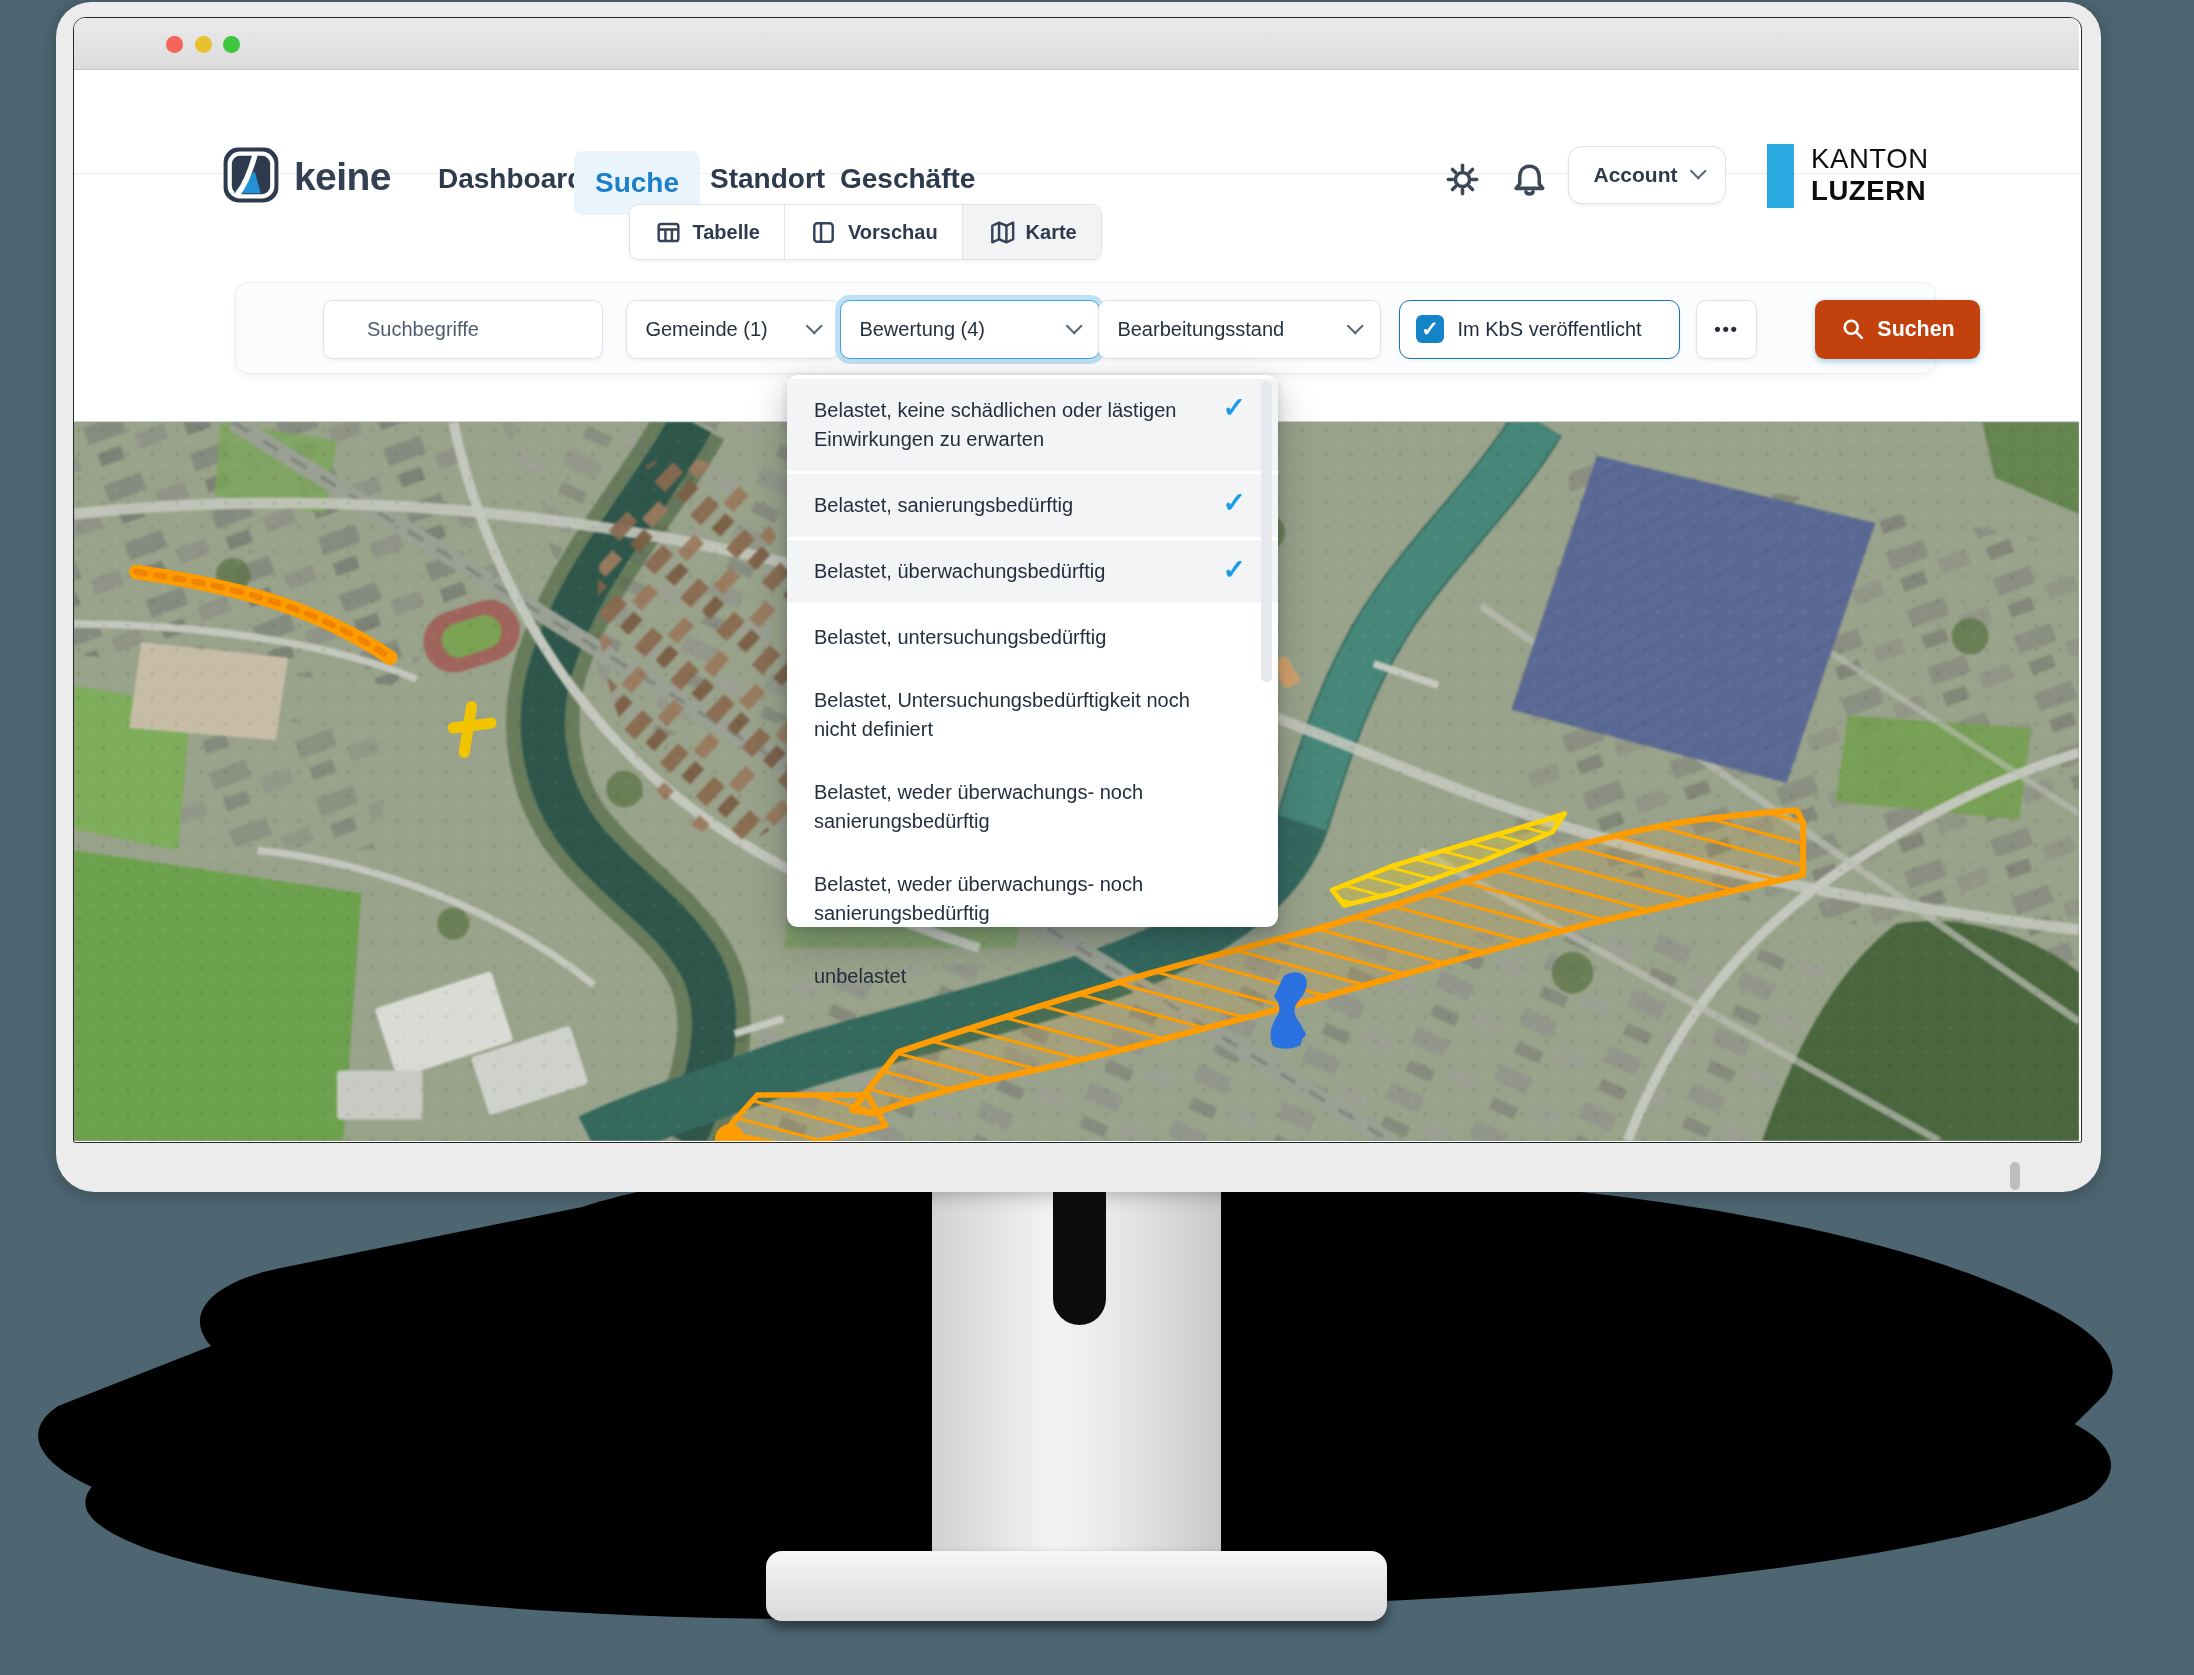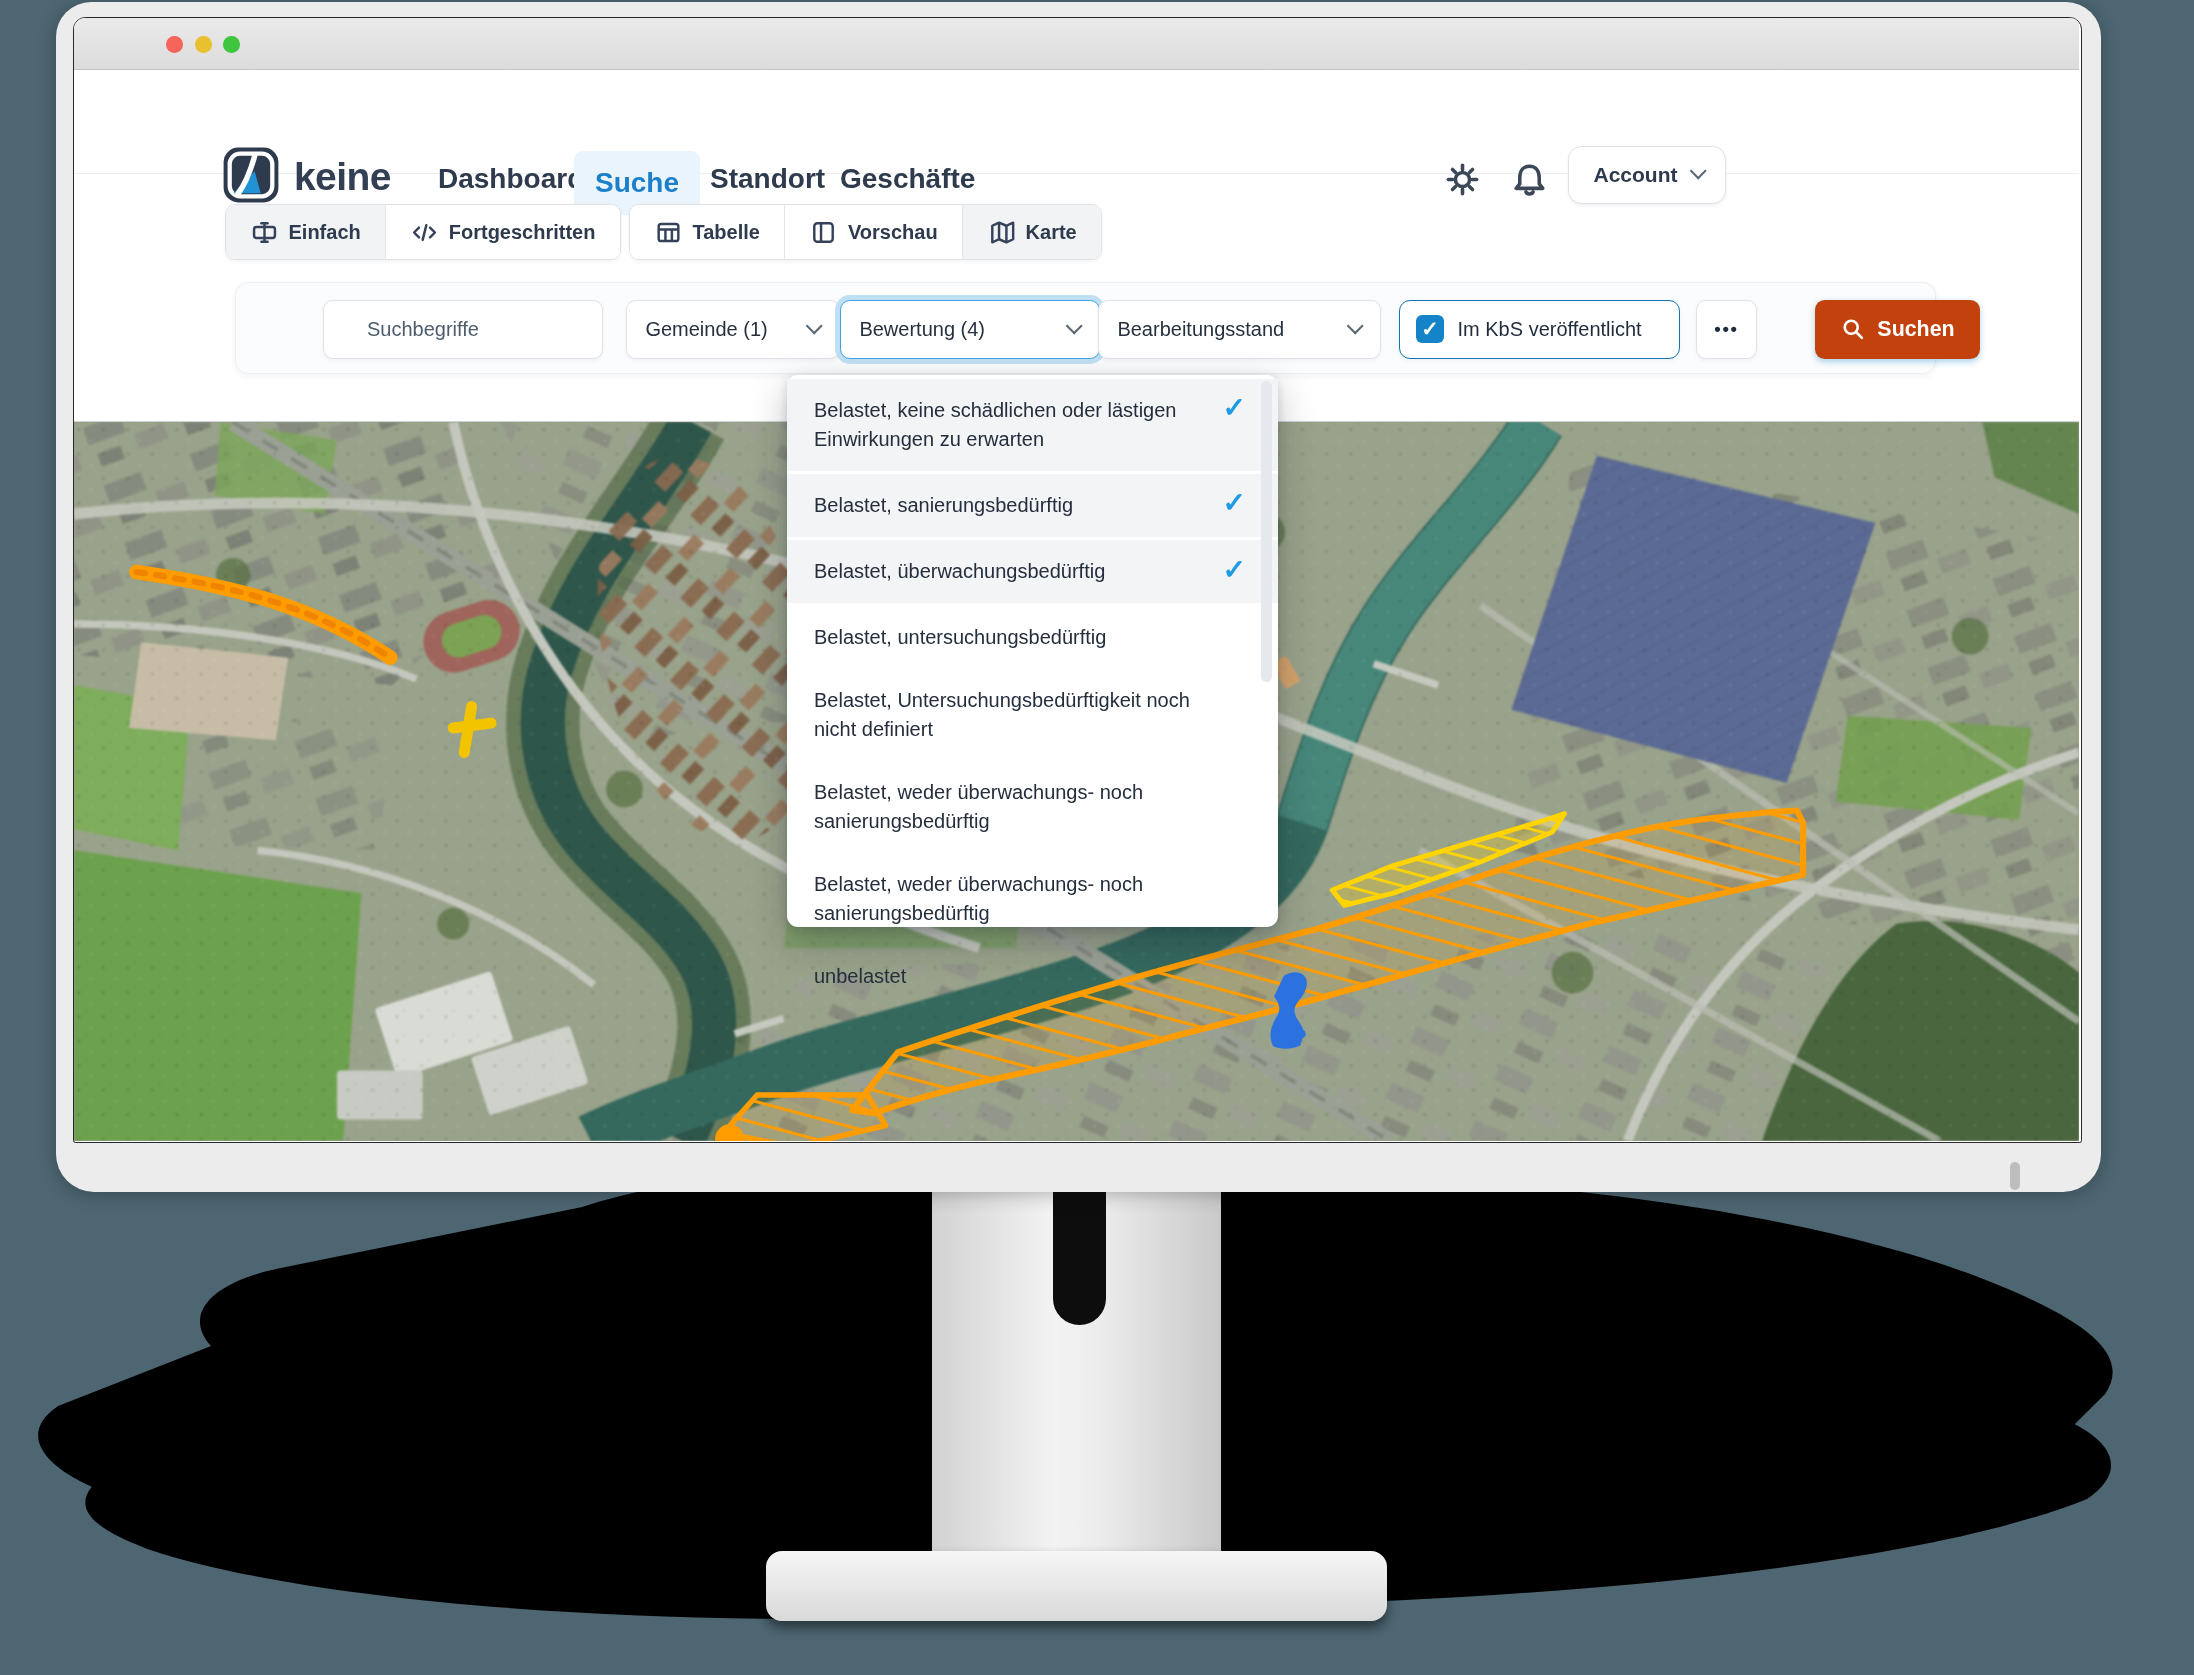--- a/index.html
+++ b/index.html
@@ -155,41 +155,27 @@
     <svg id="bell-btn" class="hicon" width="39" height="39" viewBox="0 0 44 44" fill="none" stroke="#3c4858" stroke-width="4" stroke-linecap="round" stroke-linejoin="round">
       <path d="M22,7 c-7,0 -11,5 -11,13 v7 l-4,5 h30 l-4,-5 v-7 c0,-8 -4,-13 -11,-13 z"></path>
       <path d="M18,36 c1,3 7,3 8,0"></path>
     </svg>
 
     <div id="account-btn">
       <span id="account-label">Account</span>
       <span id="account-chev" class="chev"></span>
     </div>
 
-  </div>
-
-  <div id="group-mode" class="seg-group">
-    <div class="seg selected">
-      <svg width="27" height="27" viewBox="0 0 44 44" fill="none" stroke="#36425a" stroke-width="4" stroke-linecap="round">
-        <rect x="5" y="13" width="34" height="18" rx="4"></rect>
-        <line x1="22" y1="7" x2="22" y2="37"></line>
-          <line x1="17" y1="7" x2="27" y2="7"></line>
-          <line x1="17" y1="37" x2="27" y2="37"></line>
-      </svg>
-      <span>Einfach</span>
-    </div>
-    <div class="seg">
-      <svg width="27" height="27" viewBox="0 0 44 44" fill="none" stroke="#36425a" stroke-width="4" stroke-linecap="round" stroke-linejoin="round">
-        <polyline points="13,14 5,22 13,30"></polyline>
-          <polyline points="31,14 39,22 31,30"></polyline>
-          <line x1="25" y1="10" x2="19" y2="34"></line>
-      </svg>
-      <span>Fortgeschritten</span>
-    </div>
-  </div>
+    <div id="kanton">
+      <div id="kanton-block"></div>
+      <span id="kanton-l1">KANTON</span>
+      <span id="kanton-l2">LUZERN</span>
+    </div>
+  </div>
+
 
   <div id="group-views" class="seg-group">
     <div class="seg">
       <svg width="27" height="27" viewBox="0 0 44 44" fill="none" stroke="#36425a" stroke-width="4">
         <rect x="6" y="8" width="32" height="28" rx="4"></rect>
           <line x1="6" y1="17" x2="38" y2="17"></line>
         <line x1="17" y1="17" x2="17" y2="36"></line>
           <line x1="27.5" y1="17" x2="27.5" y2="36"></line>
       </svg>
       <span>Tabelle</span>

